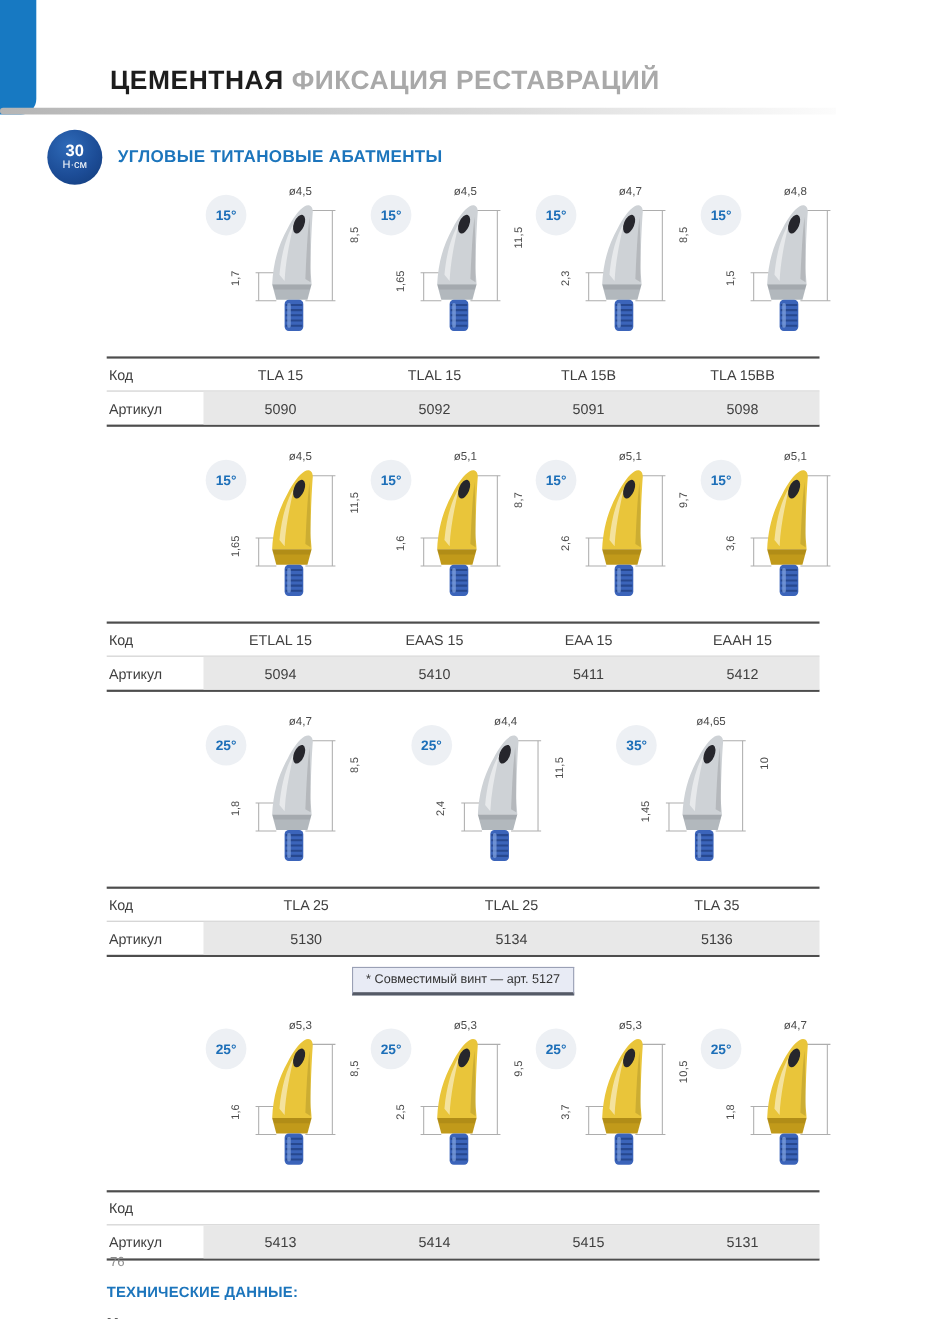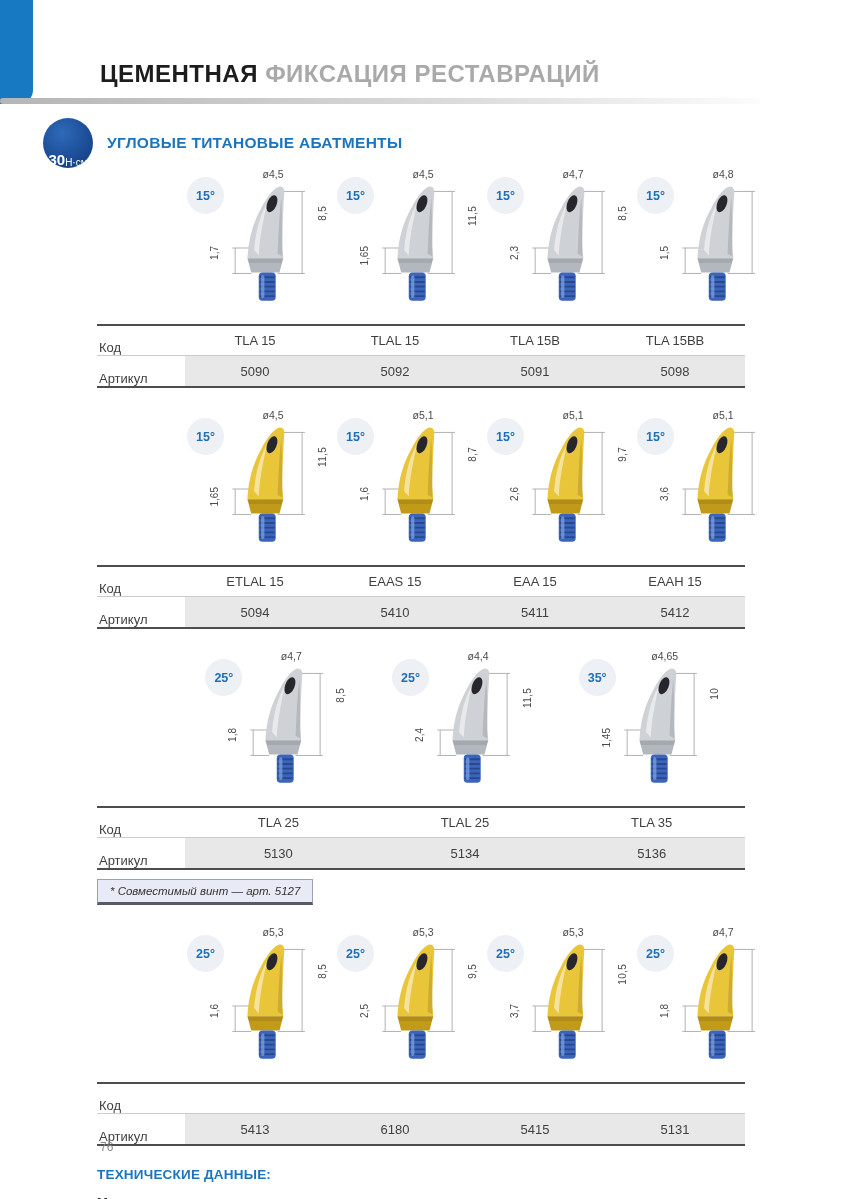--- a/index.html
+++ b/index.html
@@ -16,60 +16,60 @@
   .hdr .strong { color:#1d1d1d; }
   .hdr .light  { color:#a9a9a9; }
   .rule { position:absolute; left:0; top:98px; width:848px; height:6px;
           background:linear-gradient(to right,#b5b5b5,#dcdcdc 55%, rgba(220,220,220,0) 93%);
           border-radius:3px; }
 
   
   .sect { position:absolute; left:43px; top:118px; display:flex; align-items:center; }
   .torque { width:50px; height:50px; border-radius:50%;
             background:radial-gradient(circle at 38% 30%, #2e6ab8 0%, #1c4c96 58%, #123a78 100%);
-            color:#fff; display:flex; flex-direction:row; align-items:flex-end; justify-content:center;
+            color:#fff; display:flex; flex-direction:column; align-items:center; justify-content:center;
             line-height:1.05; }
   .torque .tv { font-size:15px; font-weight:bold; }
   .torque .tu { font-size:10px; }
   .sect h2 { margin-left:14px; color:#1c75bc; font-size:15.5px; font-weight:bold; letter-spacing:.3px; }
 
   
   .content { position:absolute; left:97px; top:168px; width:648px; }
 
   .group { margin-bottom:21px; }
   .prow { display:flex; margin-left:88px; width:560px; }
-  .pcol { flex:1; display:flex; justify-content:center; }
+  .pcol { flex:1; display:flex; }
 
   .product { position:relative; width:150px; height:152px; }
   .p-dia { text-align:center; padding-left:26px; font-size:10.5px; color:#4a4a4a; height:14px; }
   .p-badge { position:absolute; left:2px; top:9px; width:37px; height:37px; border-radius:50%;
              background:#edf0f4; color:#1d6fb8; font-weight:bold; font-size:12.5px;
              display:flex; align-items:center; justify-content:center; }
   .abut { display:block; margin:0 auto 0 34px; }
   .p-h { position:absolute; right:7px; top:38px; font-size:10px; color:#4a4a4a;
          writing-mode:vertical-rl; transform:rotate(180deg); letter-spacing:.3px; }
   .p-b { position:absolute; left:24px; top:78px; font-size:10px; color:#4a4a4a;
          writing-mode:vertical-rl; transform:rotate(180deg); }
 
   
   .f-ti { --ab-body:#ced2d6; --ab-hex:#b2b8bd; }
   .f-au { --ab-body:#e9c53a; --ab-hex:#c19a1a; }
 
   
   .tbl { margin-top:4px; border-top:2px solid #4d4d4d; border-bottom:2px solid #4d4d4d; font-size:13px; color:#3f3f3f; }
-  .tr  { display:flex; align-items:flex-end; height:30px; }
+  .tr  { display:flex; align-items:center; height:30px; }
   .tr-code { border-bottom:1px solid #cccccc; }
   .tc-label { width:88px; padding-left:2px; }
   .cells { flex:1; display:flex; height:100%; align-items:center; }
   .cells.art { background:#e8e8e8; }
   .tc { flex:1; text-align:center; }
   .tc.b { font-weight:bold; }
 
   
-  .note-wrap { display:flex; justify-content:flex-start; margin:9px 0 0 0;font-style:italic; }
+  .note-wrap { display:flex; justify-content:center; margin:9px 0 0 0; }
   .note { background:#e8ebf5; border:1px solid #9aa0b5; border-bottom:3px solid #555a66;
           font-size:11.5px; color:#333; padding:5px 12px; }
 
   
   .tech { margin-top:16px; }
   .tech h3 { color:#1c75bc; font-size:13.5px; font-weight:bold; margin-bottom:10px; letter-spacing:.2px; }
   .tech .trow { font-size:13px; line-height:22px; color:#3d3d3d; }
   .tech .trow b { color:#2e2e2e; }
 
   .pageno { position:absolute; left:100px; top:1140px; font-size:12px; color:#8a8a8a; }
@@ -369,21 +369,21 @@
           </div>
       </div>
       <div class="tbl">
         <div class="tr tr-code">
           <div class="tc-label">Код</div>
         </div>
         <div class="tr tr-art">
           <div class="tc-label">Артикул</div>
           <div class="cells art">
             <div class="tc">5413</div>
-            <div class="tc">6180</div>
+            <div class="tc">5414</div>
             <div class="tc">5415</div>
             <div class="tc">5131</div>
           </div>
         </div>
       </div>
     </section>
 
     <div class="tech">
       <h3>ТЕХНИЧЕСКИЕ ДАННЫЕ:</h3>
       <div class="trow">

